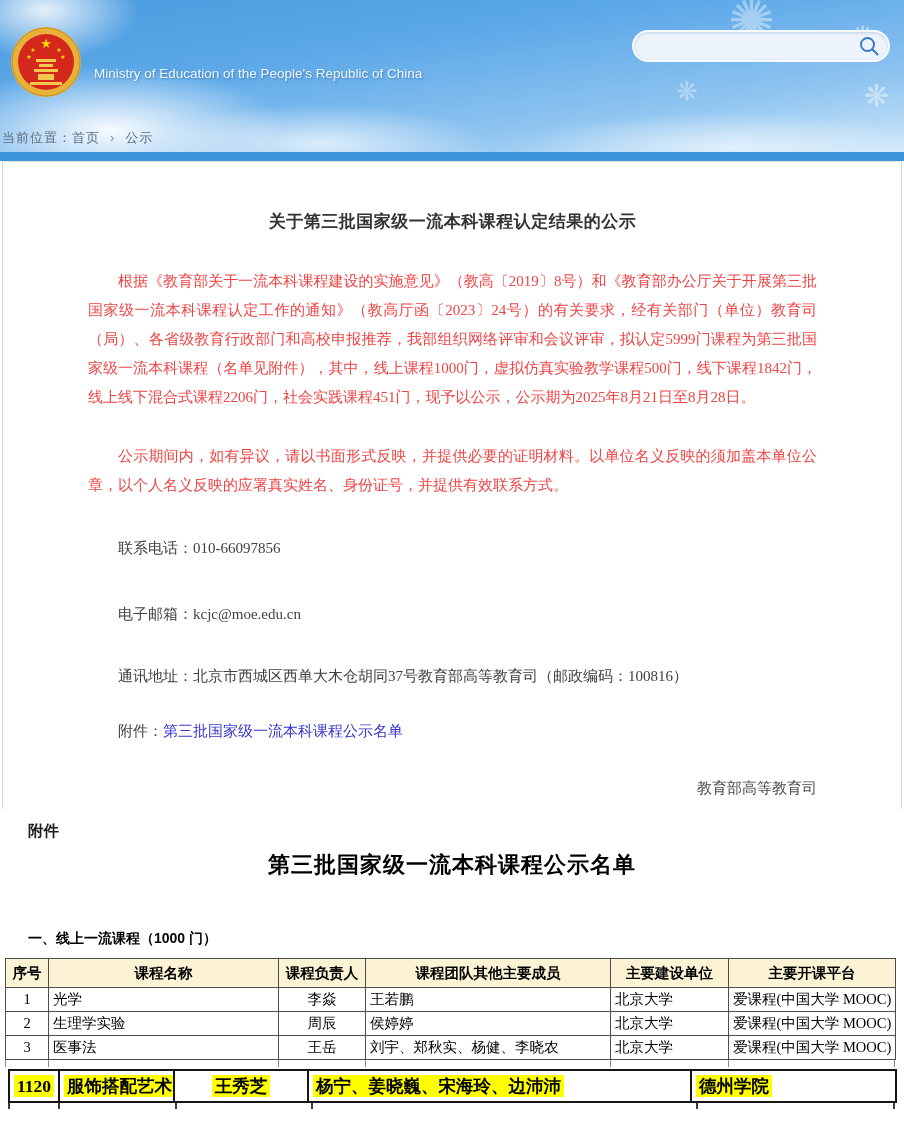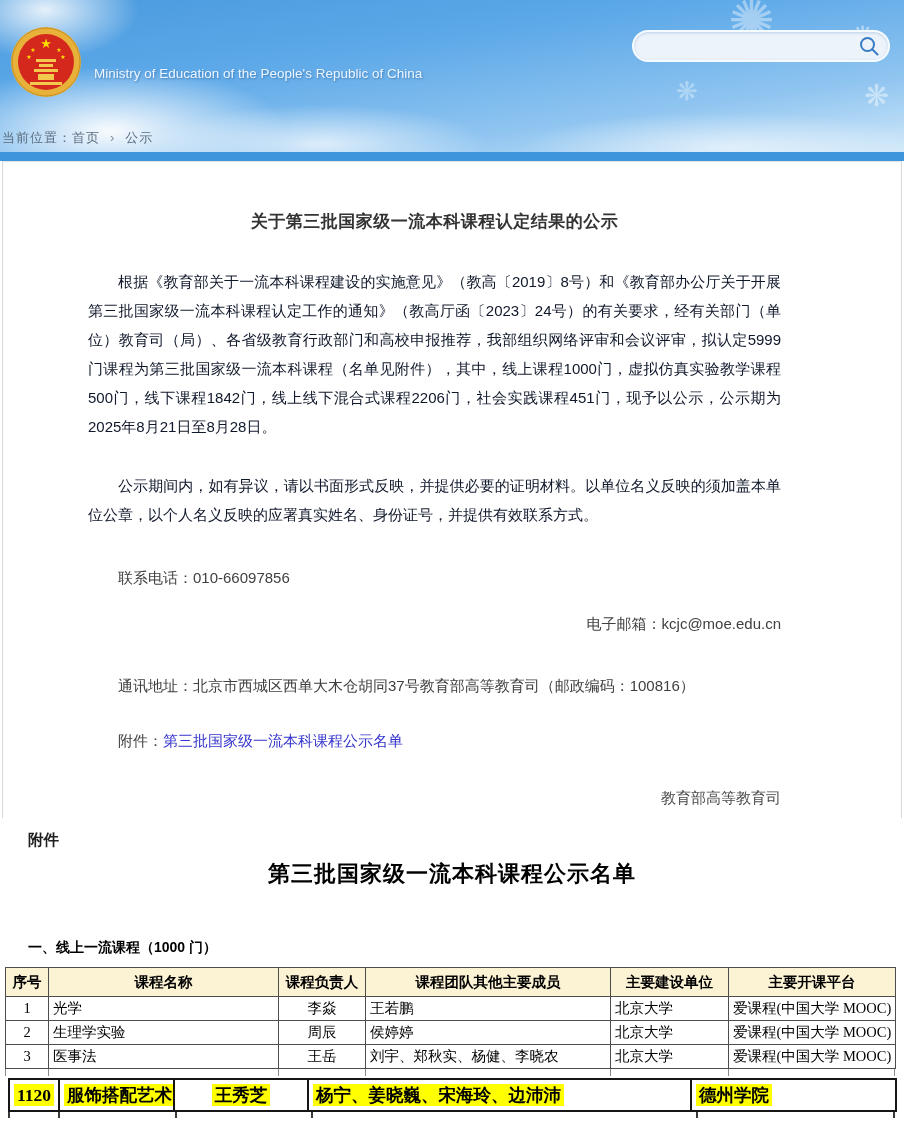--- a/index.html
+++ b/index.html
@@ -46,32 +46,32 @@
   .search-icon { width:22px; height:22px; margin-right:8px; flex:0 0 auto; }
   .breadcrumb {
     position:absolute; left:2px; bottom:5px; font-size:13px; color:#5b6e80; letter-spacing:1px;
   }
   .breadcrumb a { color:#5b6e80; text-decoration:none; }
   .crumb-sep { margin:0 10px; color:#7b8fa0; }
   .blue-band { height:9px; background:#3d95db; }
   
   .doc {
     margin:0 2px; background:#fff; border-left:1px solid #d8d8d8; border-right:1px solid #d8d8d8;
-    border-top:1px solid #e2e2e2; padding:0 120px 6px 85px; min-height:630px;
+    border-top:1px solid #e2e2e2; padding:0 84px 6px 85px; min-height:630px;font-family:Liberation Serif, serif;
   }
   .notice-title {
     margin-top:48px; text-align:center; font-size:17px; font-weight:bold; color:#333;
     line-height:23px; letter-spacing:.5px;
   }
-  .para { font-size:15px; color:#0f172a; line-height:29px; text-indent:2em; text-align:justify; }
+  .para { font-size:15px; color:#ef4444; line-height:29px; text-indent:2em; text-align:justify; }
   .para.p1 { margin-top:34px; }
   .para.p2 { margin-top:30px; }
   .contact { font-size:15px; color:#404040; line-height:29px; text-indent:2em; }
   .contact.phone   { margin-top:34px; }
-  .contact.email   { margin-top:17px;text-align:right; }
+  .contact.email   { margin-top:37px; }
   .contact.address { margin-top:33px; }
   .attach-line     { margin-top:26px; font-size:15px; color:#404040; line-height:29px; text-indent:2em; }
   .attach-line a { color:#3333cc; text-decoration:none; }
   .signature { margin-top:28px; text-align:right; font-size:15px; color:#4a4a4a; line-height:29px; }
   
   .attach-page { background:#fff; padding-top:12px; }
   .attach-label { margin-left:28px; font-size:15.5px; font-weight:bold; color:#1e1e1e; }
   .attach-title {
     margin-top:8px; text-align:center; font-size:22px; font-weight:bold; color:#000;
     font-family:"Liberation Serif","DejaVu Serif",serif; letter-spacing:1px;

